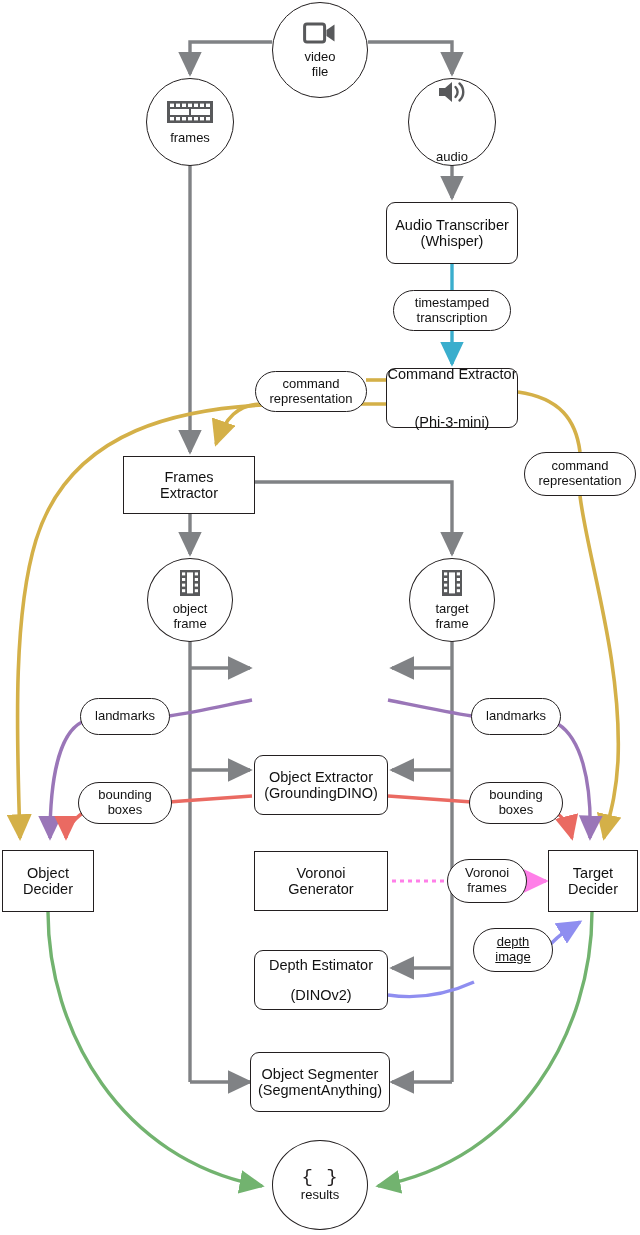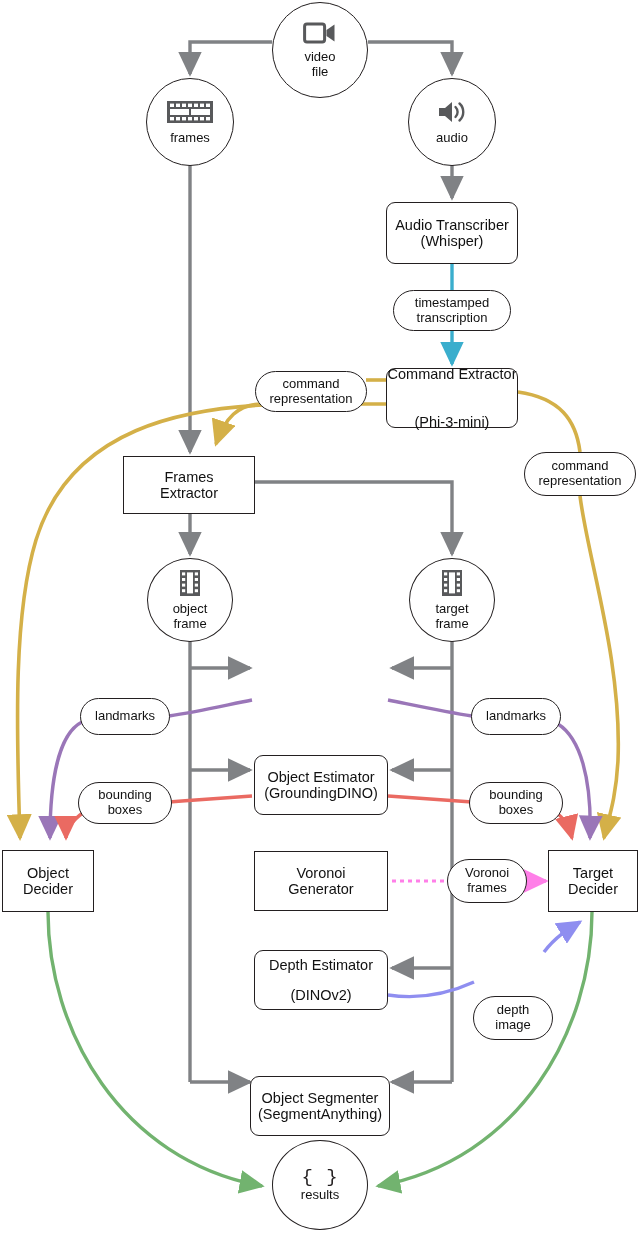--- a/index.html
+++ b/index.html
@@ -162,21 +162,21 @@
             <rect x="34" y="18" width="4" height="3.4"></rect>
           <rect x="40" y="18" width="4" height="3.4"></rect>
           <rect x="4" y="10" width="19" height="6"></rect>
             <rect x="25" y="10" width="19" height="6"></rect>
         </g>
       </svg>
     </span>
     <span class="ln">frames</span>
   </div>
 
-  <div class="node circle" style="left:408px;top:78px;width:88px;height:88px;">
+  <div class="node circle" style="left:408px;top:78px;width:88px;height:88px;justify-content:space-between;">
     <span class="glyph">
       <svg width="30" height="26" viewBox="0 0 30 26">
         <path d="M2,9 L8,9 L15,3 L15,23 L8,17 L2,17 z" fill="#58595b"></path>
         <path d="M18.5,8 A7,7 0 0 1 18.5,18" fill="none" stroke="#58595b" stroke-width="2.4" stroke-linecap="round"></path>
         <path d="M22.5,4.5 A11.5,11.5 0 0 1 22.5,21.5" fill="none" stroke="#58595b" stroke-width="2.4" stroke-linecap="round"></path>
       </svg>
     </span>
     <span class="ln">audio</span>
   </div>
 
@@ -255,21 +255,21 @@
 
   <div class="node pill" style="left:80px;top:698px;width:90px;height:37px;">
     <span class="ln">landmarks</span>
   </div>
 
   <div class="node pill" style="left:471px;top:698px;width:90px;height:37px;">
     <span class="ln">landmarks</span>
   </div>
 
   <div class="node rrect" style="left:254px;top:755px;width:134px;height:60px;">
-    <span class="ln">Object Estimator</span>
+    <span class="ln">Object Extractor</span>
     <span class="ln">(GroundingDINO)</span>
   </div>
 
   <div class="node pill" style="left:78px;top:782px;width:94px;height:42px;">
     <span class="ln">bounding</span>
     <span class="ln">boxes</span>
   </div>
 
   <div class="node pill" style="left:469px;top:782px;width:94px;height:42px;">
     <span class="ln">bounding</span>
@@ -284,26 +284,26 @@
   <div class="node pill" style="left:447px;top:859px;width:80px;height:44px;">
     <span class="ln">Voronoi</span>
     <span class="ln">frames</span>
   </div>
 
   <div class="node rrect" style="left:254px;top:950px;width:134px;height:60px;gap:13px;">
     <span class="ln">Depth Estimator</span>
     <span class="ln">(DINOv2)</span>
   </div>
 
-  <div class="node pill" style="left:473px;top:996px;width:80px;height:44px;">
+  <div class="node pill" style="left:473px;top:928px;width:80px;height:44px;text-decoration:underline;">
     <span class="ln">depth</span>
     <span class="ln">image</span>
   </div>
 
-  <div class="node rrect" style="left:250px;top:1052px;width:140px;height:60px;margin-top:24px;">
+  <div class="node rrect" style="left:250px;top:1052px;width:140px;height:60px;">
     <span class="ln">Object Segmenter</span>
     <span class="ln">(SegmentAnything)</span>
   </div>
 
   <div class="node rect" style="left:2px;top:850px;width:92px;height:62px;">
     <span class="ln">Object</span>
     <span class="ln">Decider</span>
   </div>
 
   <div class="node rect" style="left:548px;top:850px;width:90px;height:62px;">

